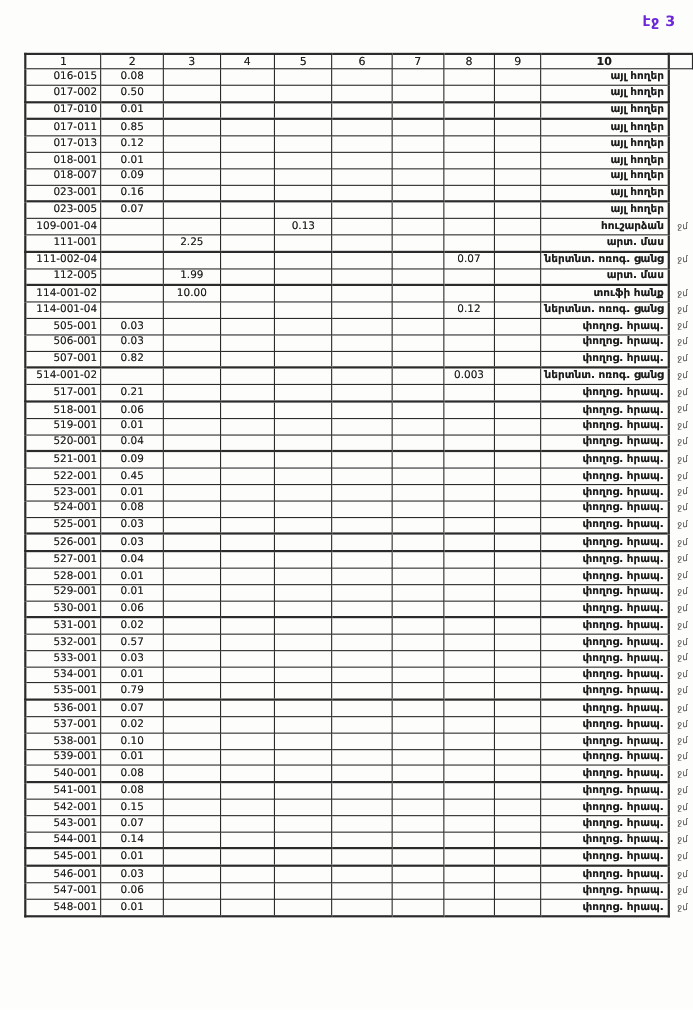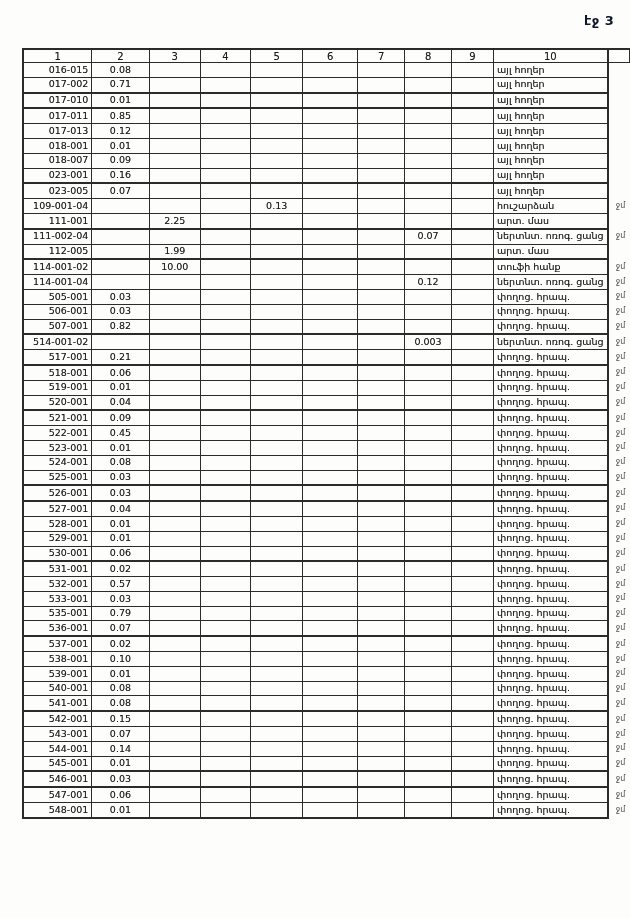--- a/index.html
+++ b/index.html
@@ -16,21 +16,21 @@
     overflow: hidden;
     color: #1d1d1d;
   }
   .page-label {
     position: absolute;
     top: 13px;
     left: 584px;
     font-size: 13px;
     font-weight: bold;
     letter-spacing: 0.5px;
-    color: #0f172a;
+    color: #6d28d9;
   }
   table.sheet {
     position: absolute;
     left: 22px;
     top: 48px;
     border-collapse: collapse;
     table-layout: fixed;
   }
   table.sheet th,
   table.sheet td {
@@ -46,29 +46,29 @@
   table.sheet th {
     height: 12px;
     font-weight: normal;
     font-size: 10px;
     text-align: center;
     border-top-width: 2px;
   }
   table.sheet td { height: 13.8px; }
   
   table.sheet tr > *:first-child { border-left-width: 2px; }
-  table.sheet td.c10, table.sheet th.c10 { border-right-width: 2px; }
+  table.sheet td.c10, table.sheet th.c10 { border-right-width: 2px; font-weight: bold; }
   table.sheet tbody tr:last-child td:not(.note) { border-bottom-width: 2px; margin-top: 32px; }
   
   table.sheet tbody tr:nth-child(5n+4) td:not(.note) { border-top-width: 2px; }
   table.sheet tbody tr:nth-child(9n+2) td:not(.note) { border-bottom-width: 2px; }
 
   .c1  { text-align: right; }
   .c2, .c3, .c4, .c5, .c6, .c7, .c8, .c9 { text-align: center; }
-  .c10 { text-align: left; }
+  .c10 { text-align: right; }
 
   table.sheet td.note {
     border: none;
     font-size: 8px;
     color: #4f4f4f;
     text-align: center;
     padding-left: 6px;
     text-shadow: none;
   }
 </style>
@@ -116,21 +116,21 @@
           <td class="c5"></td>
           <td class="c6"></td>
           <td class="c7"></td>
           <td class="c8"></td>
           <td class="c9"></td>
           <td class="c10">այլ հողեր</td>
           <td class="note"></td>
         </tr>
         <tr>
           <td class="c1">017-002</td>
-          <td class="c2">0.71</td>
+          <td class="c2">0.50</td>
           <td class="c3"></td>
           <td class="c4"></td>
           <td class="c5"></td>
           <td class="c6"></td>
           <td class="c7"></td>
           <td class="c8"></td>
           <td class="c9"></td>
           <td class="c10">այլ հողեր</td>
           <td class="note"></td>
         </tr>
@@ -559,20 +559,33 @@
           <td class="c6"></td>
           <td class="c7"></td>
           <td class="c8"></td>
           <td class="c9"></td>
           <td class="c10">փողոց. հրապ.</td>
           <td class="note">ջմ</td>
         </tr>
         <tr>
           <td class="c1">533-001</td>
           <td class="c2">0.03</td>
+          <td class="c3"></td>
+          <td class="c4"></td>
+          <td class="c5"></td>
+          <td class="c6"></td>
+          <td class="c7"></td>
+          <td class="c8"></td>
+          <td class="c9"></td>
+          <td class="c10">փողոց. հրապ.</td>
+          <td class="note">ջմ</td>
+        </tr>
+        <tr>
+          <td class="c1">534-001</td>
+          <td class="c2">0.01</td>
           <td class="c3"></td>
           <td class="c4"></td>
           <td class="c5"></td>
           <td class="c6"></td>
           <td class="c7"></td>
           <td class="c8"></td>
           <td class="c9"></td>
           <td class="c10">փողոց. հրապ.</td>
           <td class="note">ջմ</td>
         </tr>

